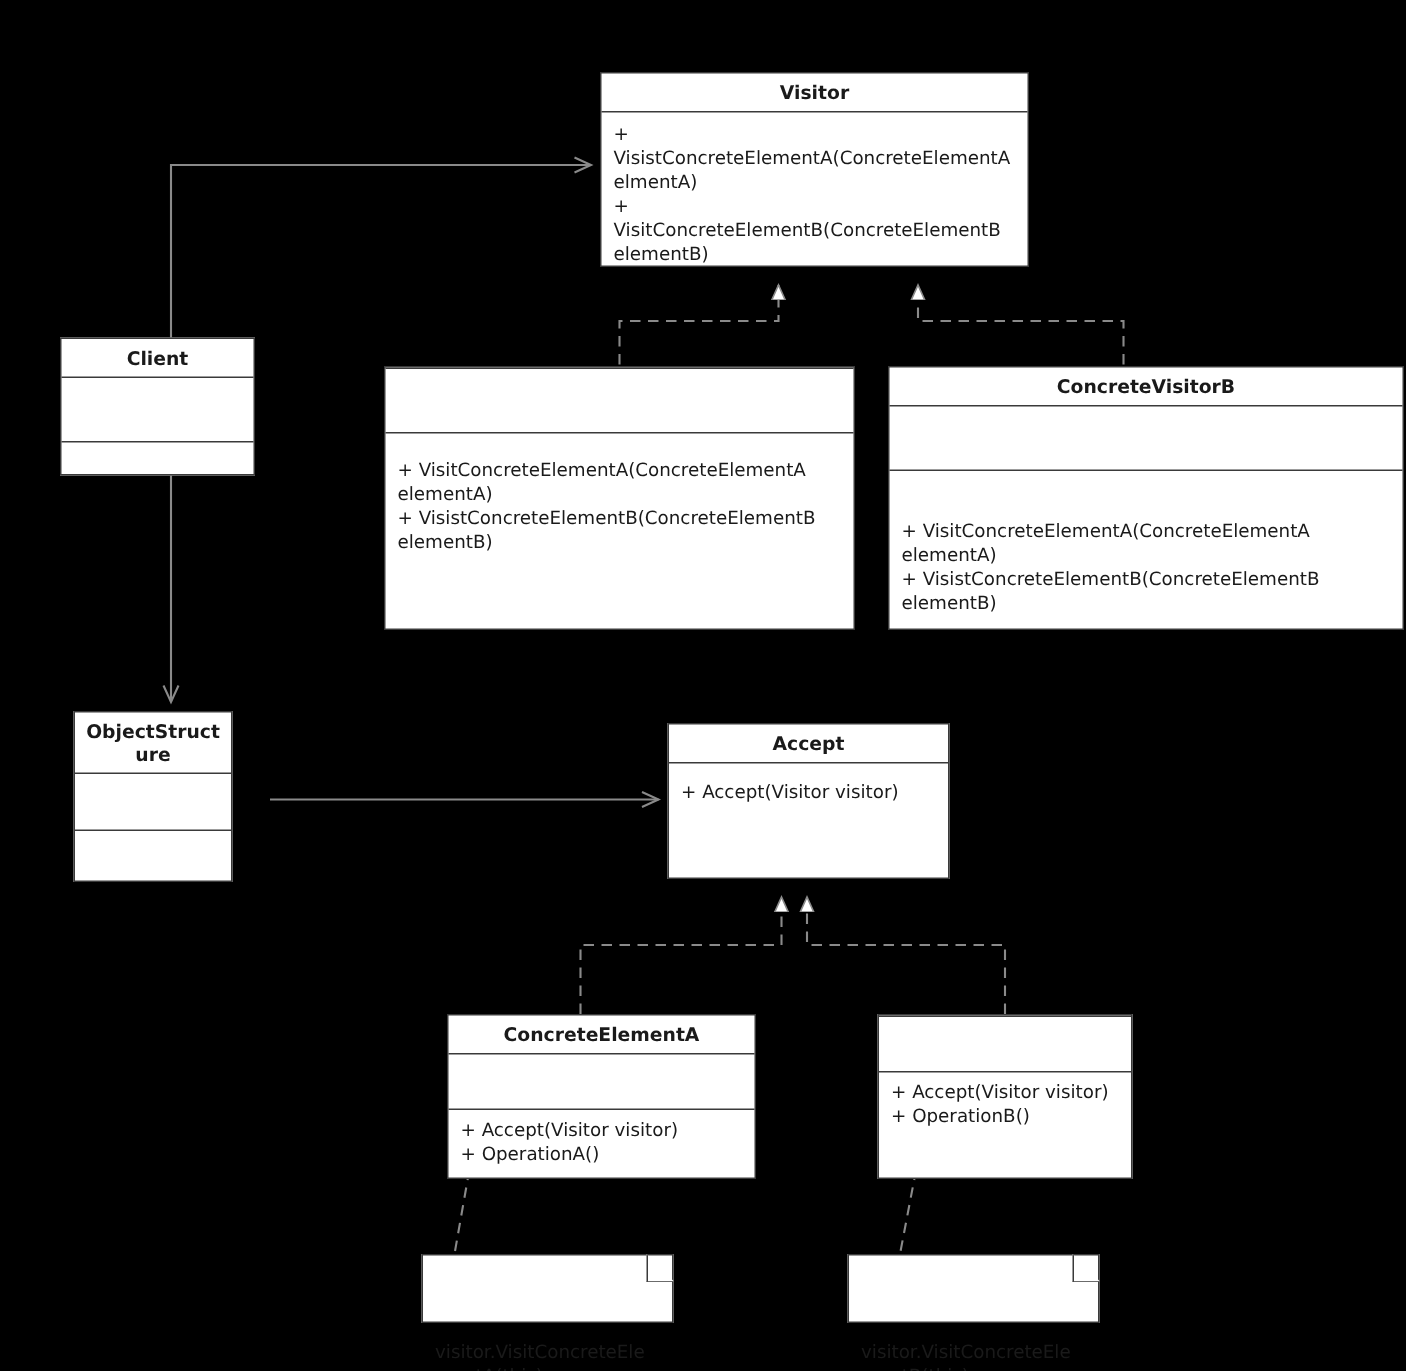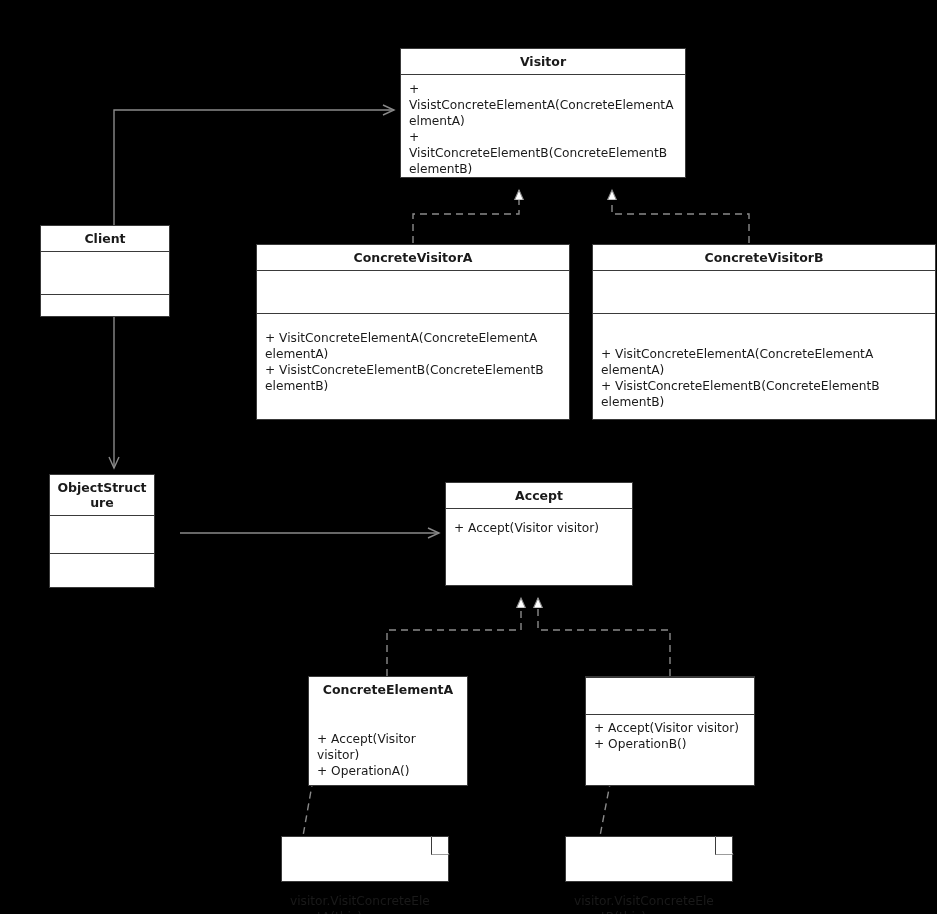--- a/index.html
+++ b/index.html
@@ -161,21 +161,20 @@
   </svg>
 
   <div class="uml-class" style="left:400px; top:48px; width:286px; height:130px;">
     <div class="uml-title">Visitor</div>
     <div class="uml-sep"></div>
     <div class="uml-compartment vcenter" style="flex:1;">+ VisistConcreteElementA(ConcreteElementA elmentA)
 + VisitConcreteElementB(ConcreteElementB elementB)</div>
   </div>
 
   <div class="uml-class" style="left:256px; top:244px; width:314px; height:176px;">
-    <div class="uml-title">ConcreteVisitorA</div>
     <div class="uml-sep"></div>
     <div class="uml-compartment empty" style="height:42px;"></div>
     <div class="uml-sep"></div>
     <div class="uml-compartment" style="flex:1; padding-top:16px;">+ VisitConcreteElementA(ConcreteElementA elementA)
 + VisistConcreteElementB(ConcreteElementB elementB)</div>
   </div>
 
   <div class="uml-class" style="left:592px; top:244px; width:344px; height:176px;">
     <div class="uml-title">ConcreteVisitorB</div>
     <div class="uml-sep"></div>
@@ -200,21 +199,21 @@
     <div class="uml-sep"></div>
     <div class="uml-compartment empty" style="flex:1;"></div>
   </div>
 
   <div class="uml-class" style="left:445px; top:482px; width:188px; height:104px;">
     <div class="uml-title">Accept</div>
     <div class="uml-sep"></div>
     <div class="uml-compartment" style="flex:1; padding-top:11px;">+ Accept(Visitor visitor)</div>
   </div>
 
-  <div class="uml-class" style="left:308px; top:676px; width:160px; height:110px;align-items:center;">
+  <div class="uml-class" style="left:298px; top:676px; width:206px; height:110px;">
     <div class="uml-title">ConcreteElementA</div>
     <div class="uml-sep"></div>
     <div class="uml-compartment empty" style="height:36px;"></div>
     <div class="uml-sep"></div>
     <div class="uml-compartment" style="flex:1; padding-top:5px;">+ Accept(Visitor visitor)
 + OperationA()</div>
   </div>
 
   <div class="uml-class" style="left:585px; top:676px; width:170px; height:110px;">
     <div class="uml-sep"></div>

